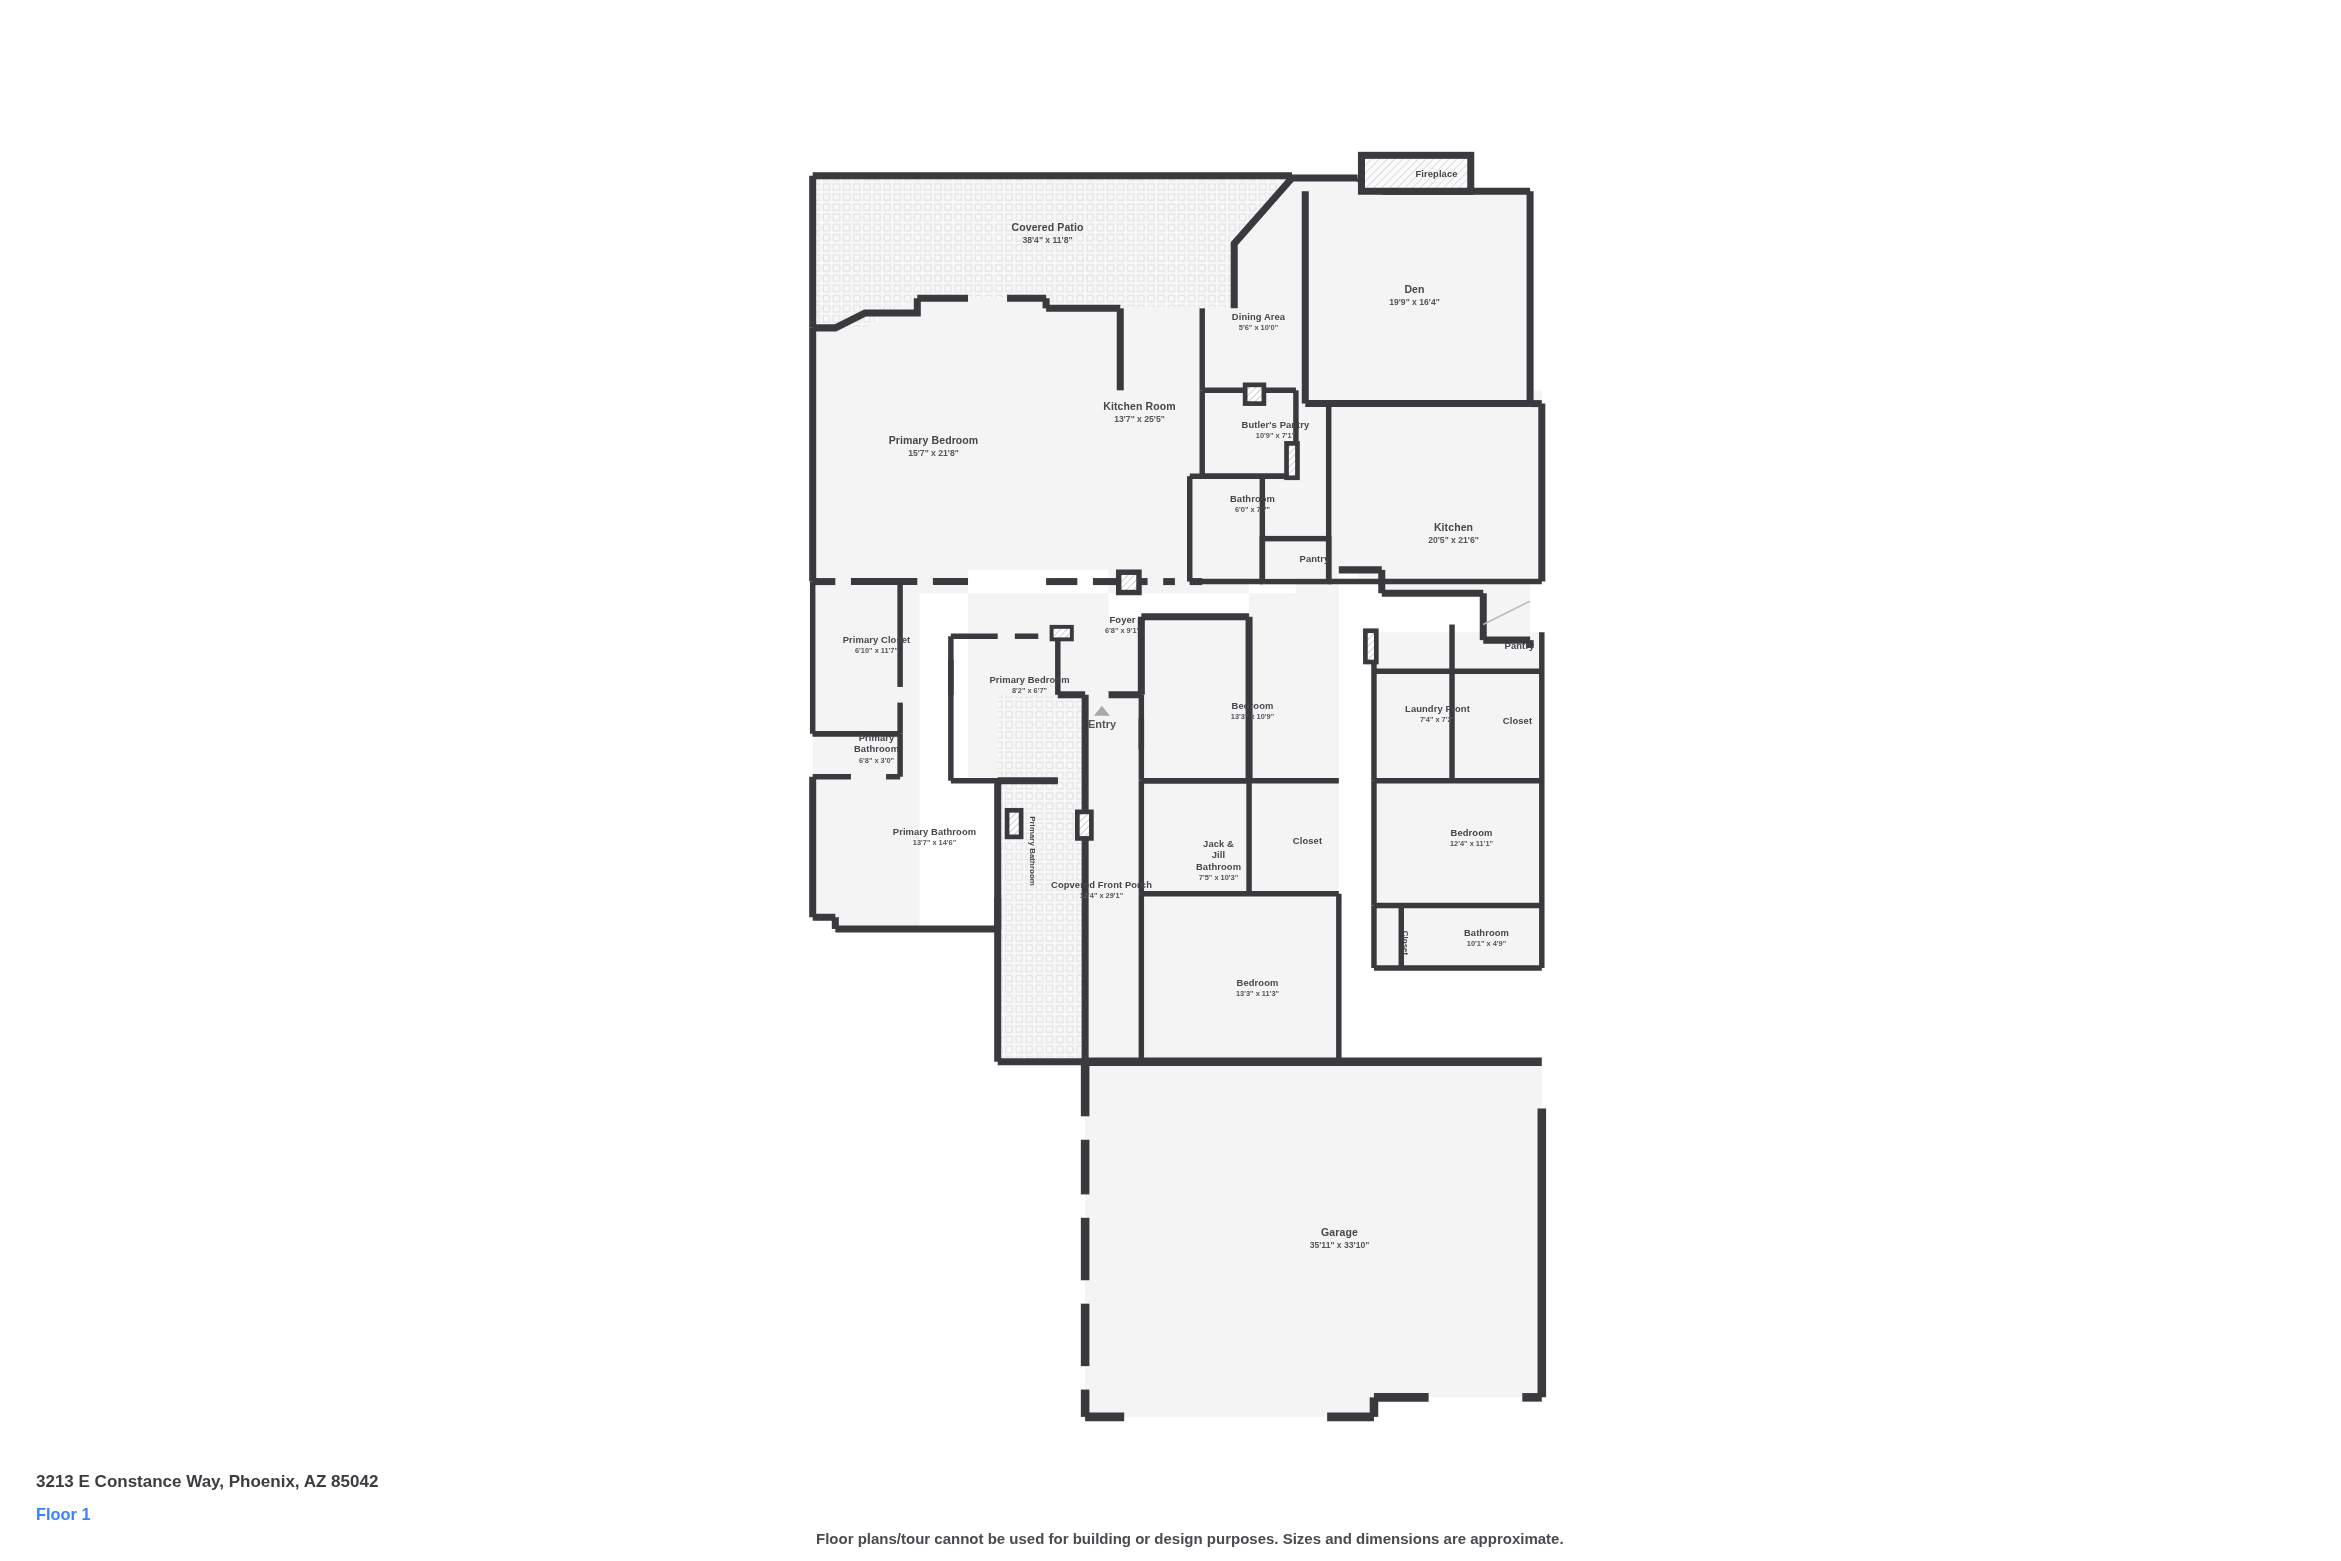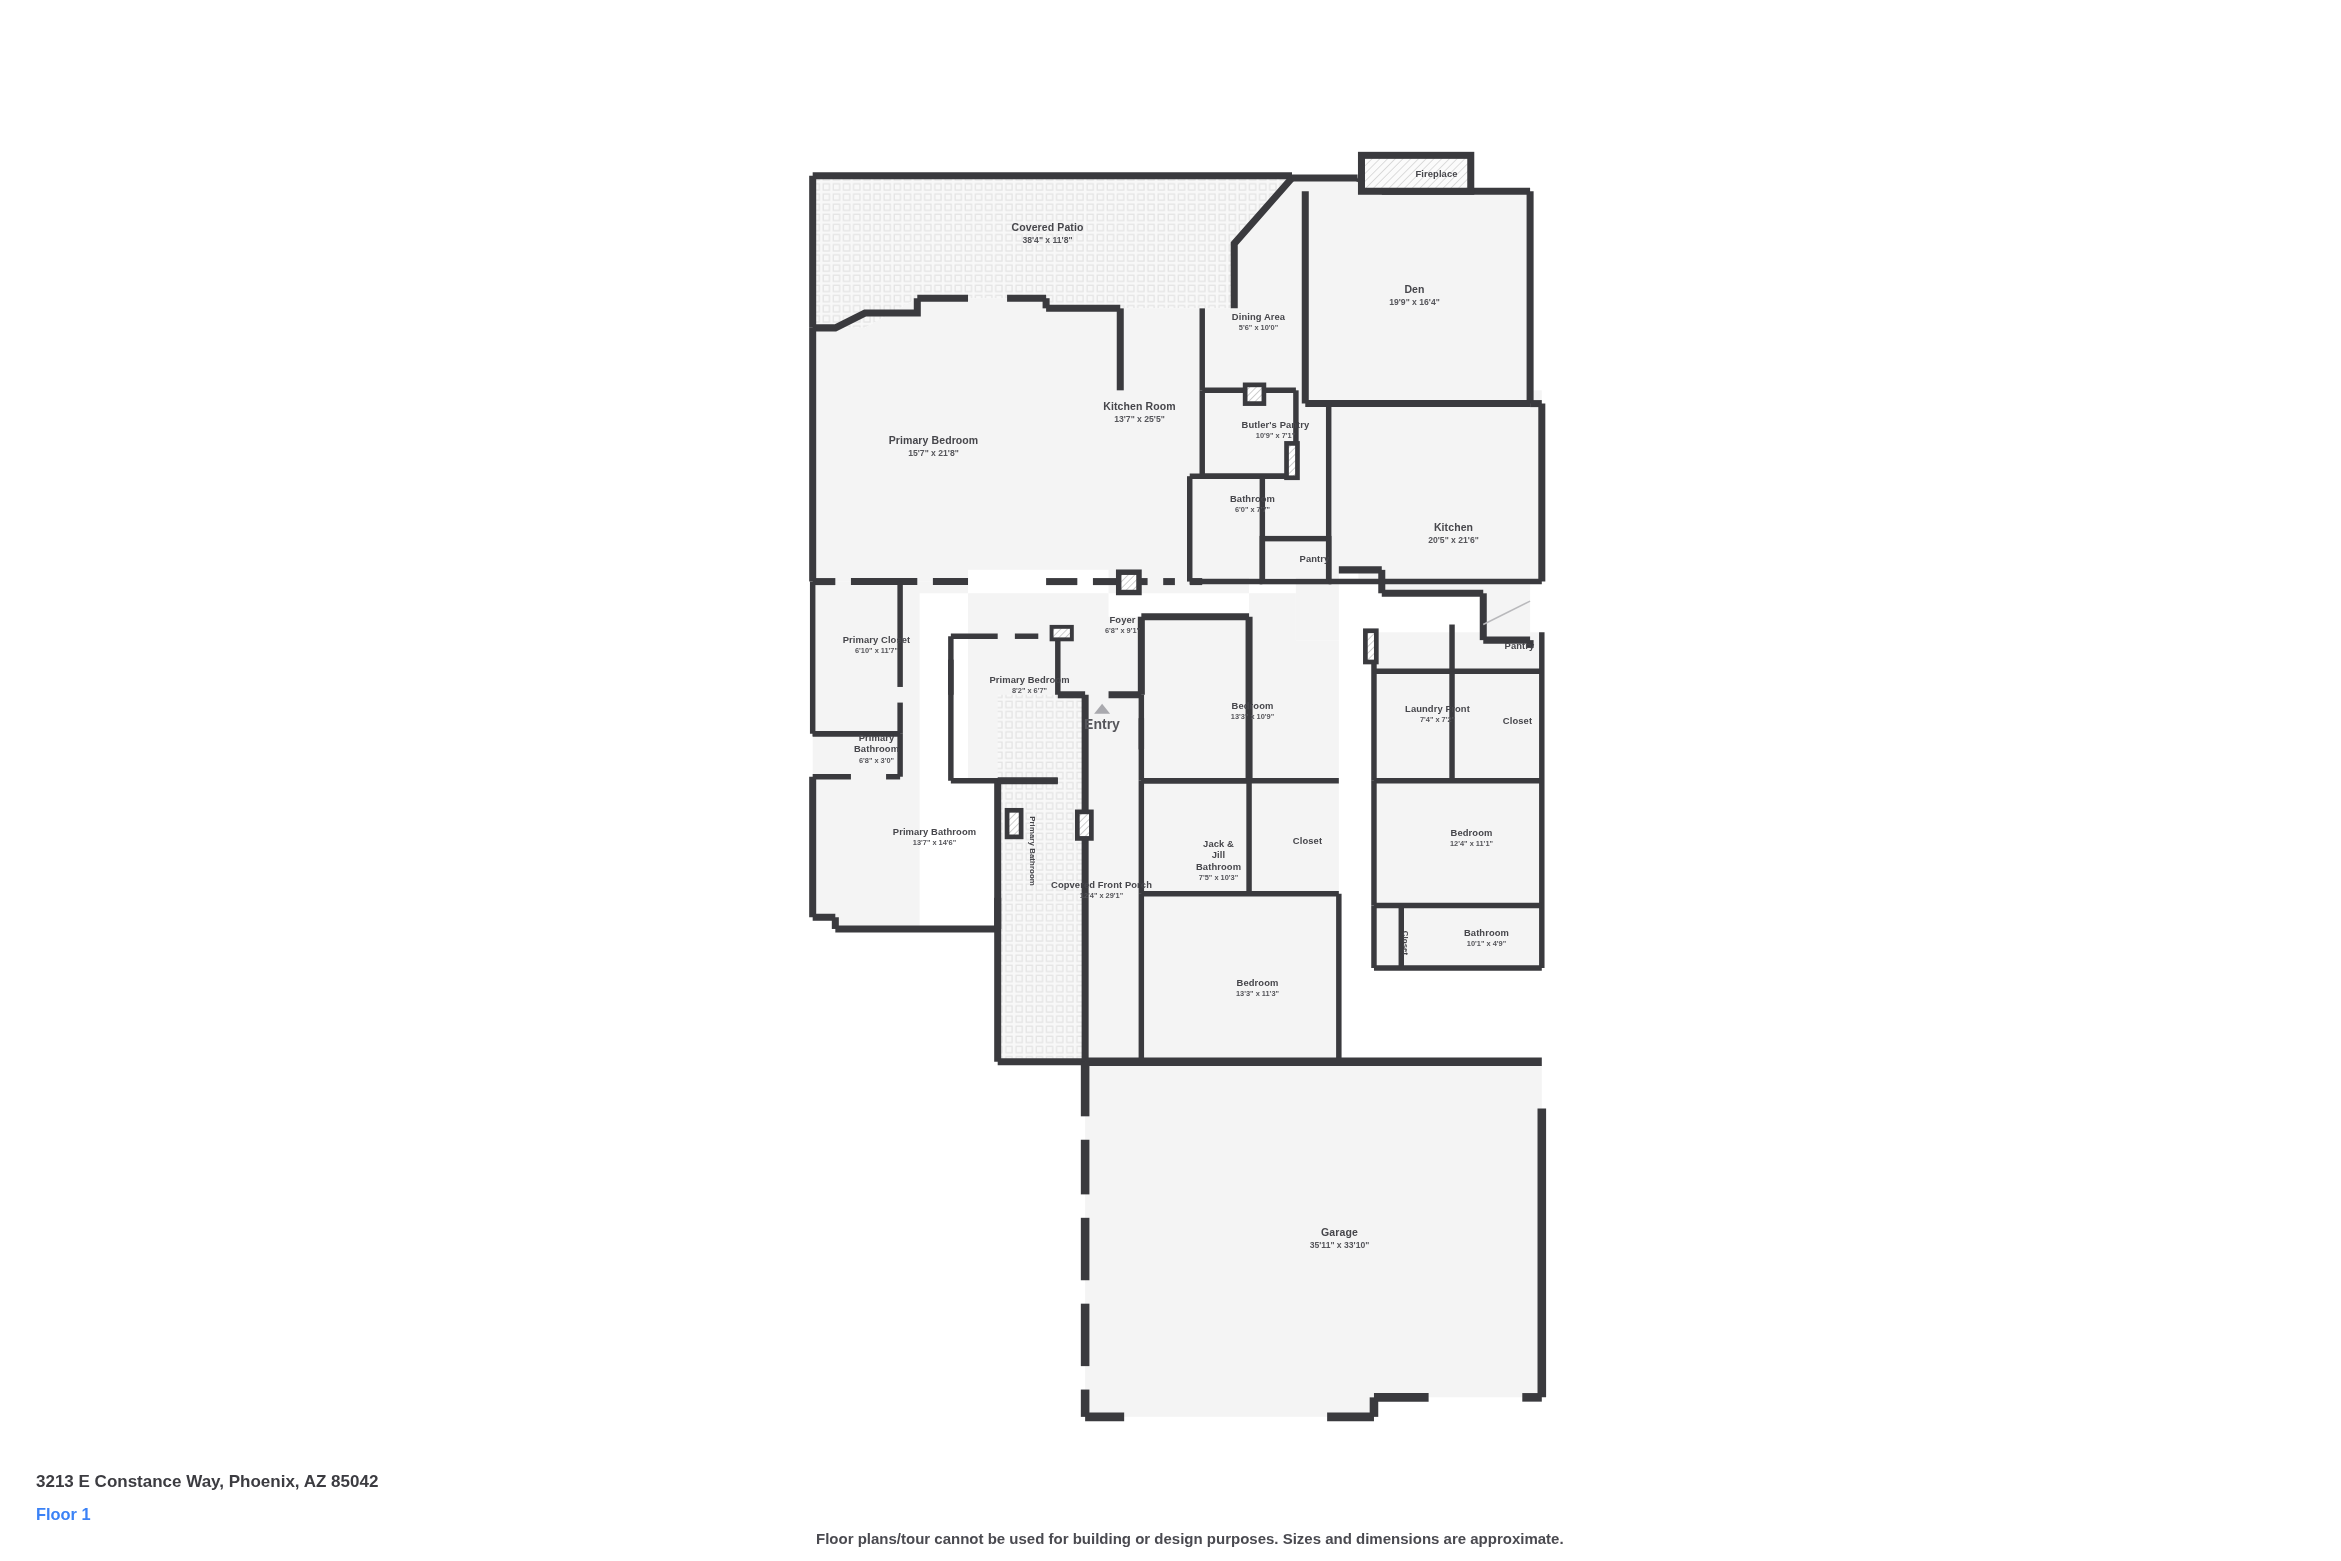--- a/index.html
+++ b/index.html
@@ -57,21 +57,21 @@
     text-align: center;
     pointer-events: none;
   }
   .entry-marker .tri {
     width: 0; height: 0; margin: 0 auto 2.3px auto;
     border-left: 8.6px solid transparent;
     border-right: 8.6px solid transparent;
     border-bottom: 10px solid #a9a9ae;
   }
   .entry-marker .etxt {
-    font-size: 14px; font-weight: bold; color: #55555a;
+    font-size: 11px; font-weight: bold; color: #55555a;
     display: block;
   }
 
   
   #footer { position: absolute; left: 0; top: 1452px; width: 2256px; height: 109px; }
   #addr {
     position: absolute; left: 36px; top: 20px;
     font-size: 17px; font-weight: bold; color: #3c3c41;
     white-space: nowrap;
   }

